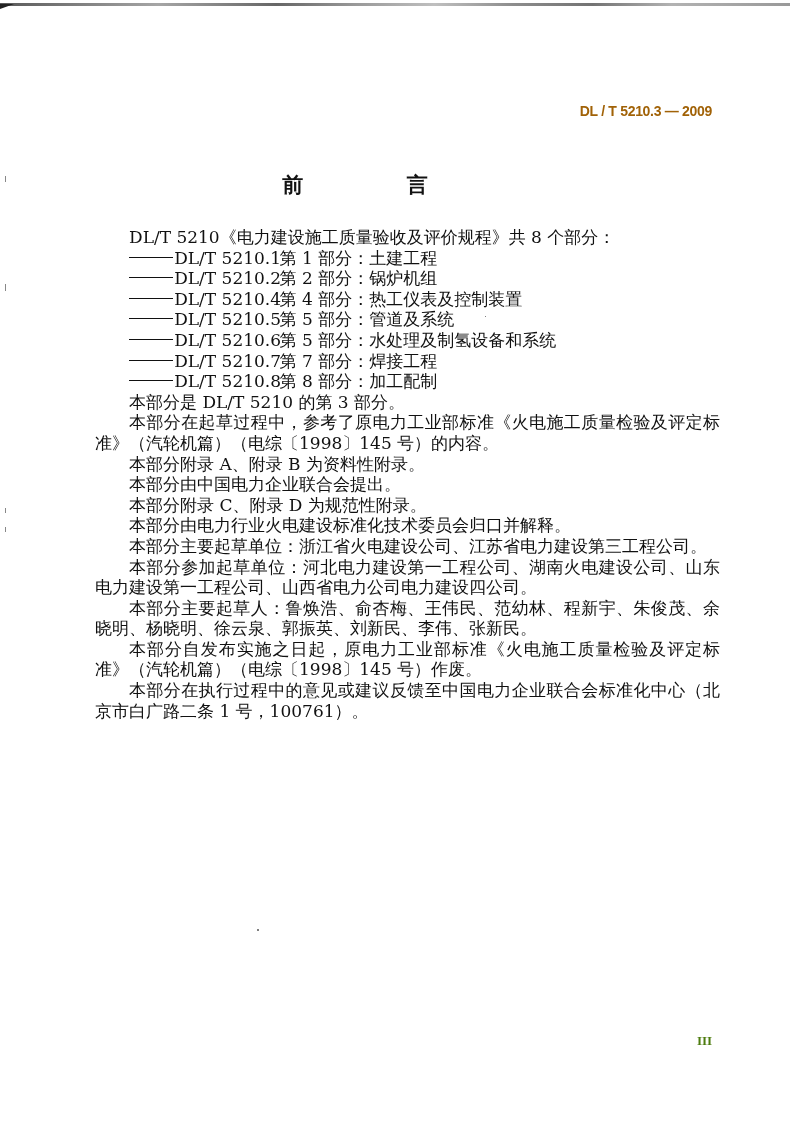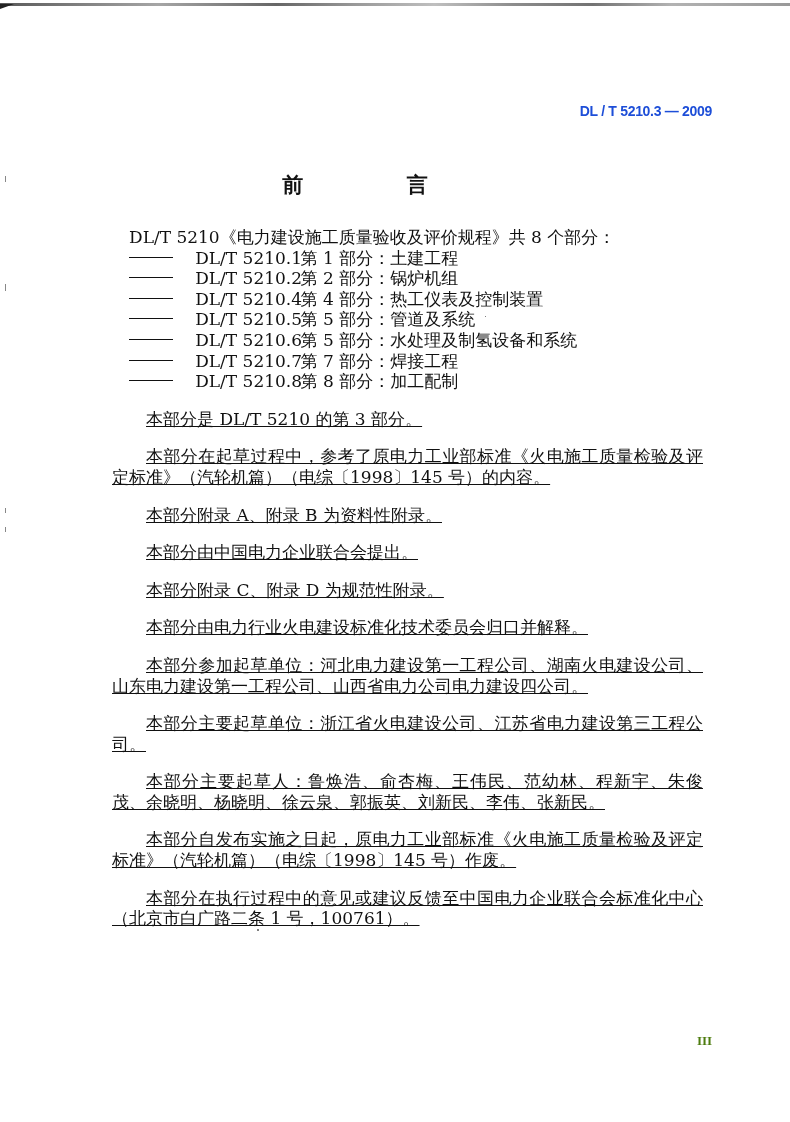--- a/index.html
+++ b/index.html
@@ -40,21 +40,21 @@
       background: #888;
     }
     .doc-code {
       position: absolute;
       top: 103px;
       right: 78px;
       font-family: "Liberation Sans", sans-serif;
       font-weight: bold;
       font-size: 14px;
       letter-spacing: -0.3px;
-      color: #1d4ed8;
+      color: #a16207;
     }
     .page-title {
       position: absolute;
       top: 171px;
       left: 0;
       width: 710px;
       text-align: center;
       font-family: "DejaVu Sans", sans-serif;
       font-weight: bold;
       font-size: 21px;
@@ -64,24 +64,23 @@
     }
     .body-text {
       position: absolute;
       left: 95px;
       top: 227px;
       width: 625px;
       font-size: 17px;
       line-height: 20.6px;
     }
     .para {
-      margin: 17px;
+      margin: 0;
       text-indent: 2em;
       text-align: justify;
-      text-decoration: underline;
     }
     .intro {
       margin: 0;
       text-indent: 2em;
     }
     .part-list {
       margin: 0;
       padding: 0;
       list-style: none;
     }
@@ -92,21 +91,20 @@
     .part-dash {
       display: inline-block;
       width: 2.6em;
       border-bottom: 1px solid #111;
       vertical-align: 0.35em;
       margin-right: 1px;
     }
     .part-code {
       display: inline-block;
       width: 6.2em;
-      margin-left: 21px;
     }
     .page-number {
       position: absolute;
       top: 1033px;
       left: 697px;
       font-family: "Liberation Serif", serif;
       font-weight: bold;
       font-size: 13px;
       color: #4d7c0f;
     }
@@ -146,20 +144,20 @@
     <li class="part-item"><span class="part-dash"></span><span class="part-code">DL/T 5210.7</span><span>第 7 部分：焊接工程</span></li>
     <li class="part-item"><span class="part-dash"></span><span class="part-code">DL/T 5210.8</span><span>第 8 部分：加工配制</span></li>
   </ul>
 
   <p class="para">本部分是 DL/T 5210 的第 3 部分。</p>
   <p class="para">本部分在起草过程中，参考了原电力工业部标准《火电施工质量检验及评定标准》（汽轮机篇）（电综〔1998〕145 号）的内容。</p>
   <p class="para">本部分附录 A、附录 B 为资料性附录。</p>
   <p class="para">本部分由中国电力企业联合会提出。</p>
   <p class="para">本部分附录 C、附录 D 为规范性附录。</p>
   <p class="para">本部分由电力行业火电建设标准化技术委员会归口并解释。</p>
+  <p class="para">本部分主要起草单位：浙江省火电建设公司、江苏省电力建设第三工程公司。</p>
   <p class="para">本部分参加起草单位：河北电力建设第一工程公司、湖南火电建设公司、山东电力建设第一工程公司、山西省电力公司电力建设四公司。</p>
-  <p class="para">本部分主要起草单位：浙江省火电建设公司、江苏省电力建设第三工程公司。</p>
   <p class="para">本部分主要起草人：鲁焕浩、俞杏梅、王伟民、范幼林、程新宇、朱俊茂、余晓明、杨晓明、徐云泉、郭振英、刘新民、李伟、张新民。</p>
   <p class="para">本部分自发布实施之日起，原电力工业部标准《火电施工质量检验及评定标准》（汽轮机篇）（电综〔1998〕145 号）作废。</p>
   <p class="para">本部分在执行过程中的意见或建议反馈至中国电力企业联合会标准化中心（北京市白广路二条 1 号，100761）。</p>
 </div>
 
 <div class="page-number">III</div>
 
 </body></html>

